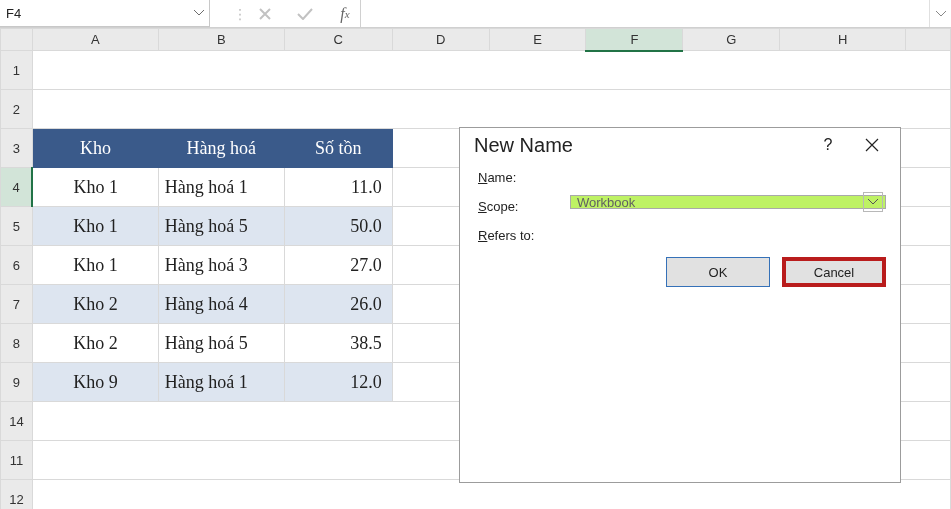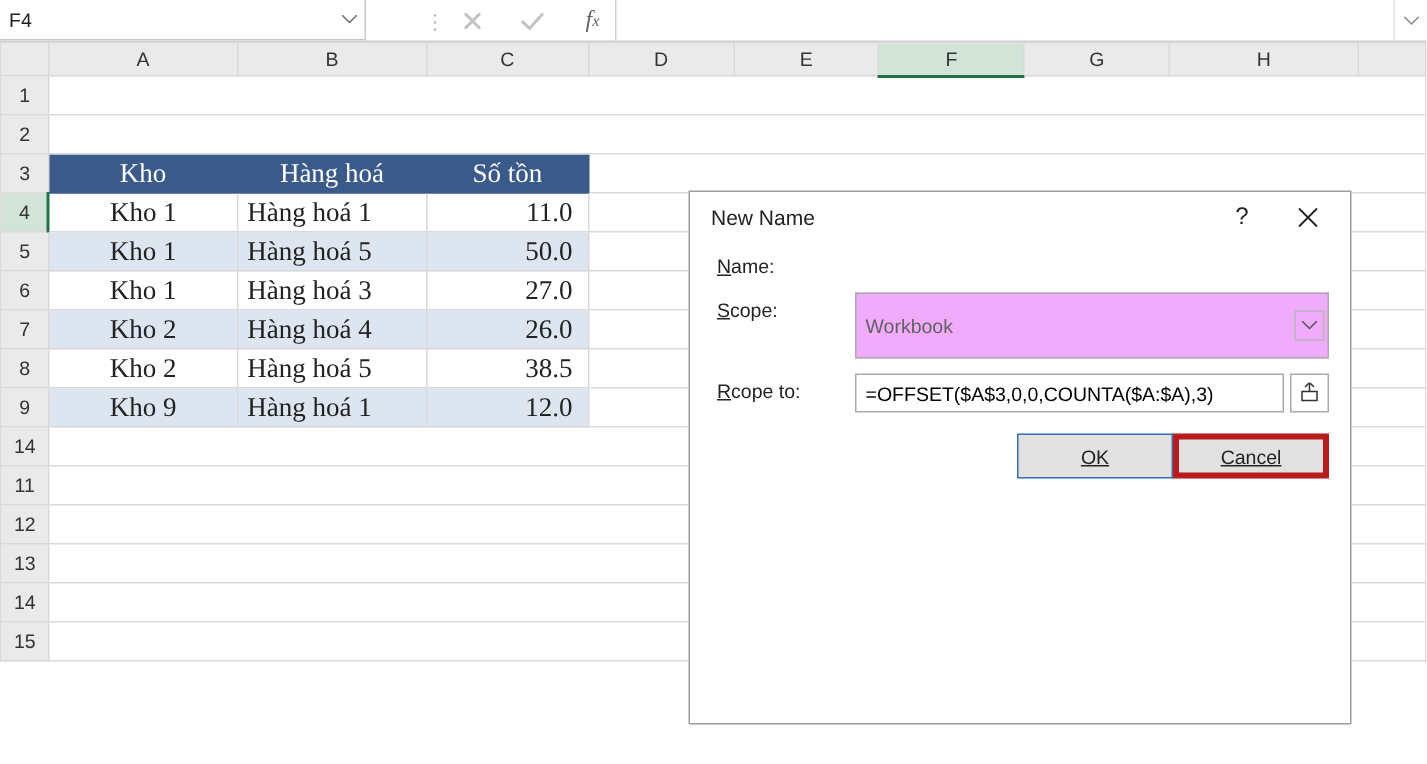--- a/index.html
+++ b/index.html
@@ -17,27 +17,27 @@
 
   
   .formula-bar {
     display: flex;
     align-items: stretch;
     height: 28px;
     border-bottom: 1px solid #d0d0d0;
     background: #fff;
   }
   .name-box {
-    width: 244px;
+    width: 210px;
     display: flex;
     align-items: center;
     border: 1px solid #c8c8c8;
     border-left: none;
     border-top: none;
-    margin-right: 36px;
+    margin-right: 20px;
     padding: 0 6px;
     font-size: 13px;
     position: relative;
     background: #fff;
   }
   .name-box .dd {
     position: absolute;
     right: 2px; top: 50%; transform: translateY(-50%);
     width: 16px; height: 16px;
     display: flex; align-items: center; justify-content: center;
@@ -93,21 +93,21 @@
     width: 32px;
     text-align: center;
     font-size: 13px;
     color: #333;
   }
   .row-header.sel-row {
     background: #d2e4d8;
     border-right: 2px solid #217346;
   }
   .cell {
-    height: 26px;
+    height: 39px;
     font-size: 16px;
     white-space: nowrap;
   }
   .cell-inner { padding: 0 6px; height:100%; display:flex; align-items:center; }
   .cH { width: 32px; }
   .cA { width: 126px; } .cB { width: 126px; } .cC { width: 108px; }
   .cD { width: 97px; } .cE { width: 97px; } .cF { width: 97px; }
   .cG { width: 97px; } .cH2 { width: 126px; } .cI { width: 45px; }
   td.center .cell-inner { justify-content:center; }
 
@@ -147,43 +147,43 @@
     background: #fff;
     border: 1px solid #9c9c9c;
     box-shadow: 4px 4px 0 rgba(0,0,0,0);
     font-size: 13px;
   }
   .dlg-title {
     height: 34px;
     display: flex; align-items: center;
     padding: 0 6px 0 14px;
   }
-  .dlg-title .t { flex:1; font-size: 14px; }
+  .dlg-title .t { flex:1; font-size: 20px; }
   .dlg-title .hbtn { width: 44px; height: 100%; display:flex; align-items:center; justify-content:center; font-size:16px; color:#222; }
   .dlg-body { padding: 4px 14px 0 18px; }
   .dlg-row { display:flex; align-items:flex-start; margin-bottom: 10px; }
   .dlg-lbl { width: 92px; padding-top:4px; }
   .dlg-lbl .ul { text-decoration: underline; }
   .dlg-field { flex: 1; }
   .txt-input {
     width: 100%; height: 26px;
     border: 1px solid #a9a9a9;
     padding: 2px 6px;
     font-family: inherit; font-size: 13px;
     background:#fff;
   }
-  .dd-wrap { width:100%; height:44px; border:1px solid #a9a9a9; display:flex; align-items:center; padding:0 2px 0 6px; background:#f0abfc; color:#616161;}
+  .dd-wrap { width:100%; height:14px; border:1px solid #a9a9a9; display:flex; align-items:center; padding:0 2px 0 6px; background:#bef264; color:#616161;}
   .dd-wrap .dd-btn { margin-left:auto; width:20px; height:20px; border:1px solid #b8b8b8; display:flex;align-items:center;justify-content:center; }
   .comment-box { width:100%; height:120px; border:1px solid #a9a9a9; position:relative; background:#fff;}
   .comment-box .sb { position:absolute; right:0; top:0; bottom:0; width:18px; background:#f1f1f1; border-left:1px solid #e1e1e1; display:flex; flex-direction:column; justify-content:space-between; align-items:center; padding:2px 0;}
   .sb-arrow { color:#8d8d8d; font-size:11px; }
   .refers-wrap { flex:1; position:relative; }
   .refers-input { width: calc(100% - 30px); height:26px; border:1px solid #a9a9a9; padding:2px 6px; font-size:13px; font-family:inherit; background:#fff;}
   .ref-btn { position:absolute; right:0; top:0; width:26px; height:26px; border:1px solid #a9a9a9; display:flex;align-items:center;justify-content:center; background:#fff;}
-  .dlg-buttons { display:flex; justify-content:flex-end; padding: 8px 14px 14px 0; text-decoration: underline; }
+  .dlg-buttons { display:flex; justify-content:flex-end; gap:12px; padding: 8px 14px 14px 0; }
   .btn {
     width: 104px; height: 30px;
     border: 4px solid #b91c1c;
     background: #e1e1e1;
     display:flex; align-items:center; justify-content:center;
     font-size: 13px;
   }
   .btn.primary { border: 1px solid #3571b8; background:#e1e1e1; }
 
   svg { display:block; }
@@ -405,30 +405,21 @@
           <span>Workbook</span>
           <span class="dd-btn">
             <svg width="10" height="6" viewBox="0 0 10 6">
                 <path d="M0 0 L5 5 L10 0" fill="none" stroke="#555" stroke-width="1"></path>
               </svg>
           </span>
         </div>
       </div>
     </div>
     <div class="dlg-row" style="margin-bottom:6px;">
-      <div class="dlg-lbl"><span class="ul">R</span><span>cope to:</span></div>
-      <div class="dlg-field refers-wrap">
-        <input class="refers-input" value="=OFFSET($A$3,0,0,COUNTA($A:$A),3)" style="">
-        <div class="ref-btn">
-          <svg width="14" height="14" viewBox="0 0 14 14">
-            <rect x="2" y="6" width="10" height="6" fill="none" stroke="#333" stroke-width="1"></rect>
-            <path d="M7 1 L7 6 M4 3 L7 0 L10 3" fill="none" stroke="#333" stroke-width="1"></path>
-          </svg>
-        </div>
-      </div>
+      <div class="dlg-lbl"><span class="ul">R</span><span>efers to:</span></div>
     </div>
   </div>
   <div class="dlg-buttons">
     <div class="btn primary">
         <span>OK</span>
       </div>
     <div class="btn">
         <span>Cancel</span>
       </div>
   </div>

